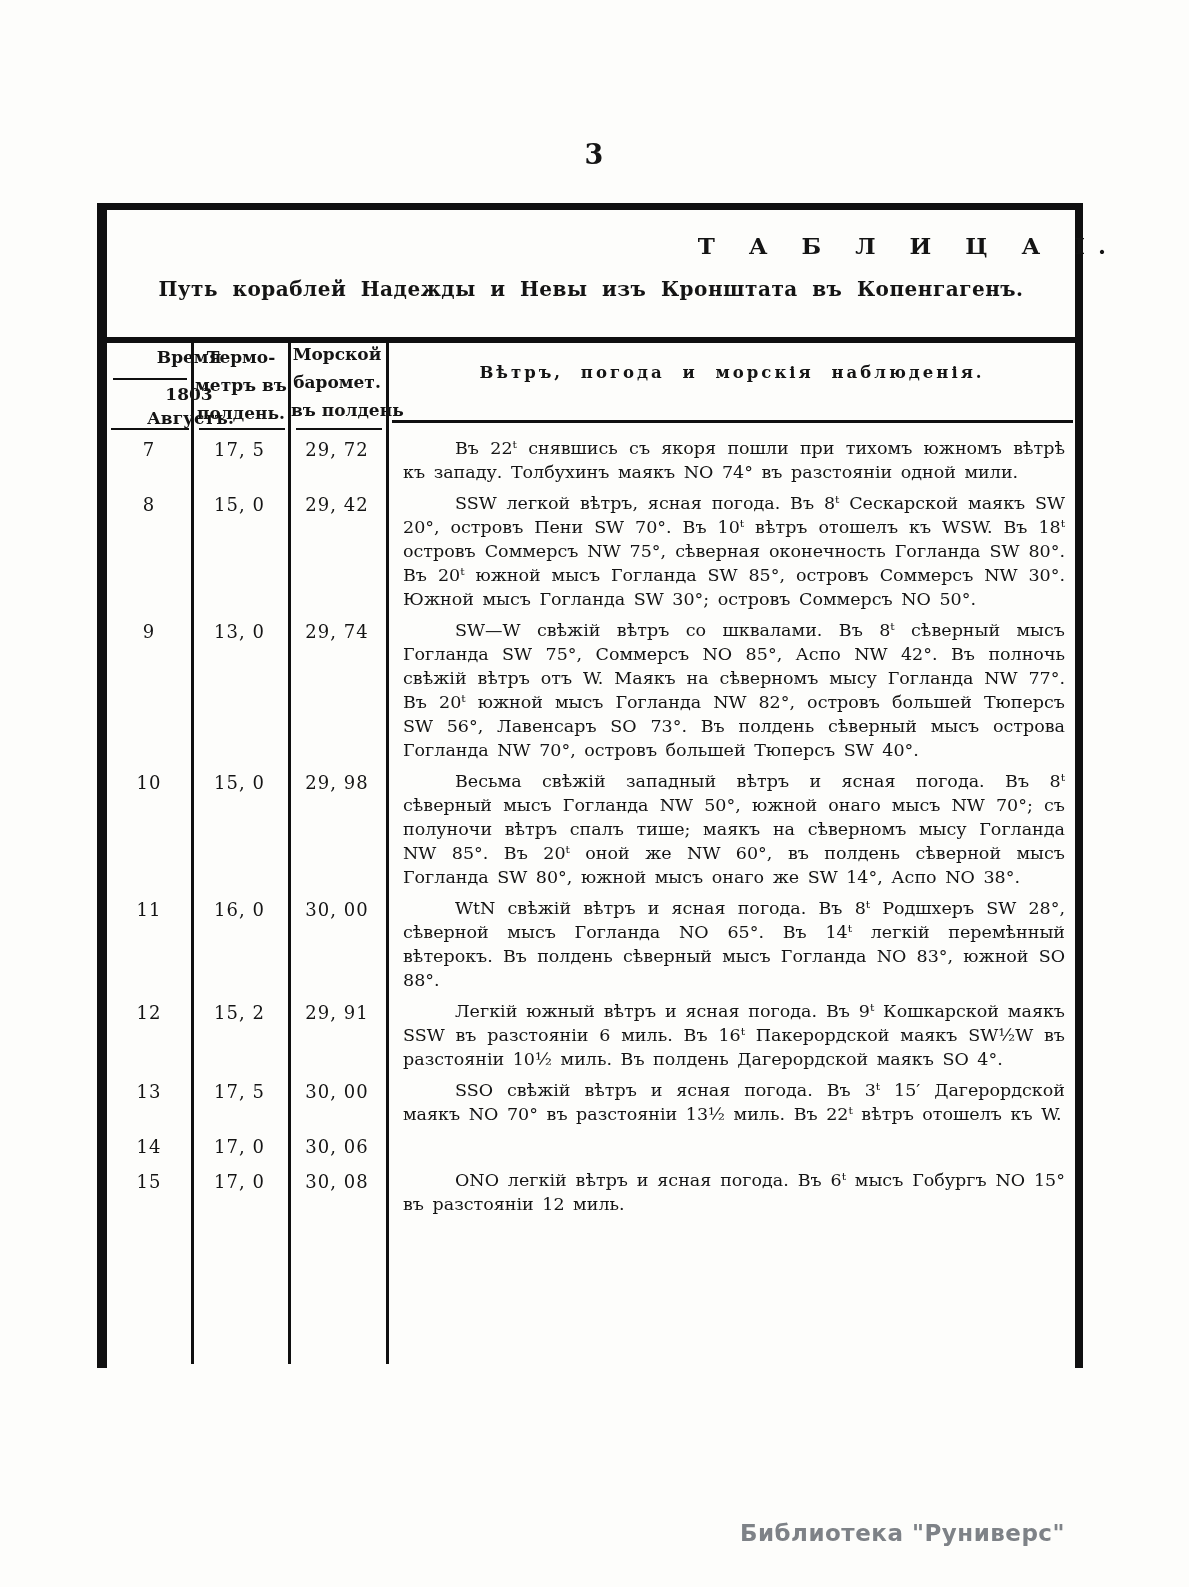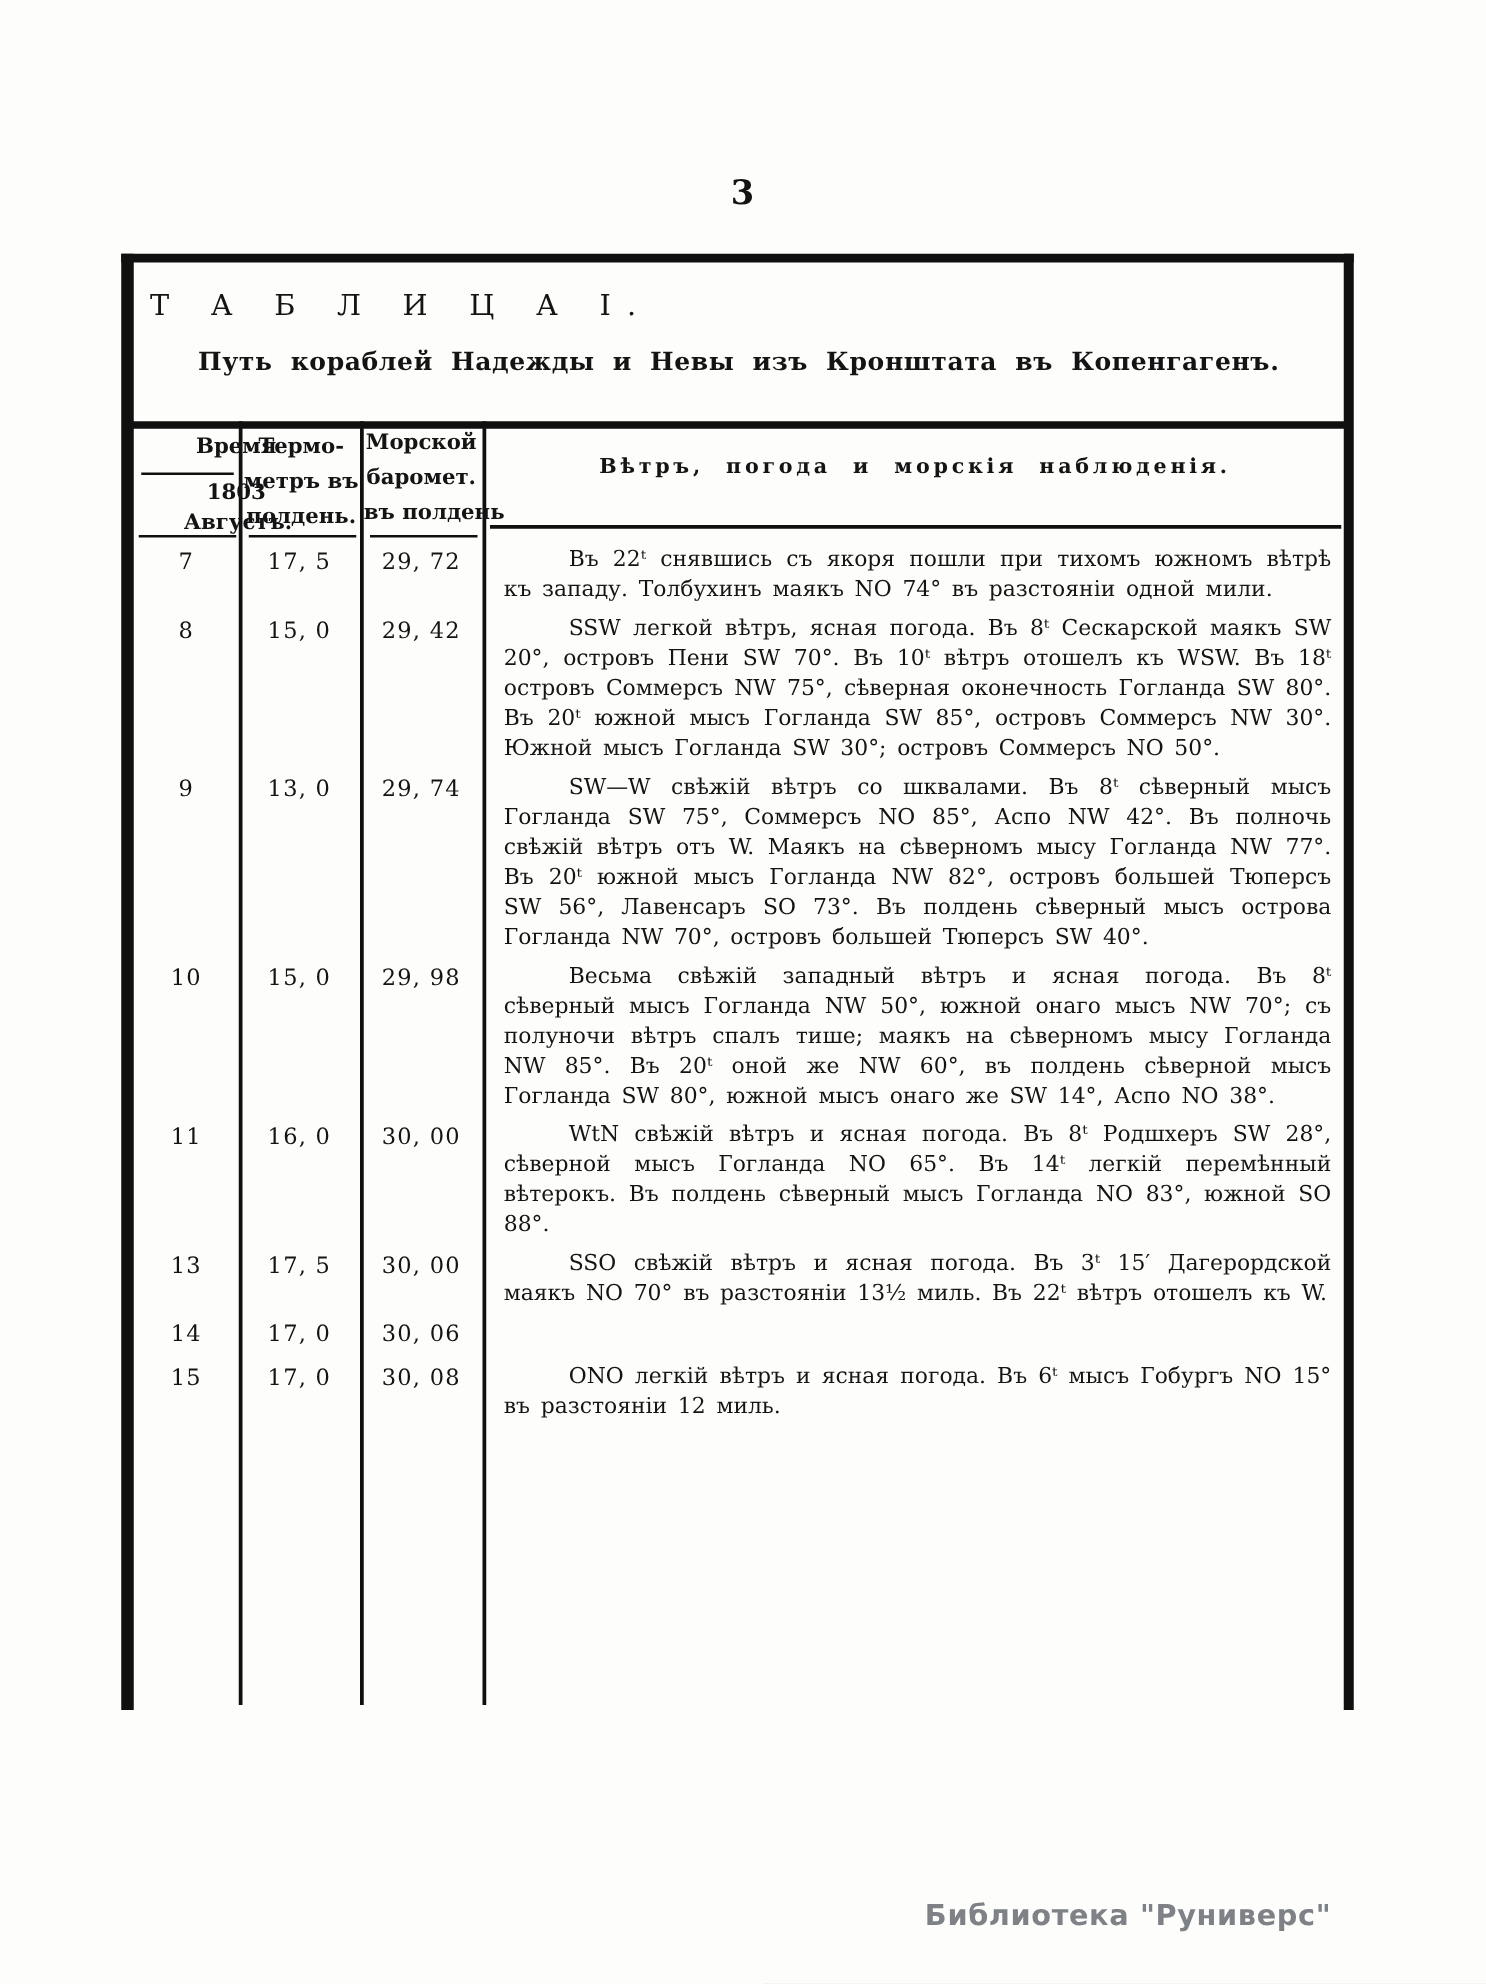--- a/index.html
+++ b/index.html
@@ -11,22 +11,22 @@
   .page-number {
     position:absolute; top:139px; left:0; width:1189px; text-align:center;
     font-size:27px; font-weight:bold; letter-spacing:1px;
   }
   
   .frame {
     position:absolute; left:97px; top:203px; width:968px; height:1158px;
     border-top:7px solid #101010; border-left:10px solid #101010; border-right:8px solid #101010;
   }
   .tbl-title {
-    position:absolute; top:22px; left:0; width:100%; text-align:left;
-    font-size:23px; font-weight:normal; letter-spacing:13px; text-indent:13px; white-space:nowrap;
+    position:absolute; top:22px; left:0; width:100%; text-align:right;
+    font-size:23px; font-weight:bold; letter-spacing:13px; text-indent:13px; white-space:nowrap;padding-left:44px;
   }
   .tbl-subtitle {
     position:absolute; top:67px; left:0; width:100%; text-align:center;
     font-size:20px; font-weight:bold; word-spacing:7px; letter-spacing:0.5px; white-space:nowrap;
   }
   .rule { position:absolute; background:#101010; }
   .rule-header-top { top:127px; left:-3px; right:-3px; height:6px; }
   .vline { position:absolute; top:127px; bottom:4px; width:3px; background:#101010; }
   .vline-1 { left:84px; } .vline-2 { left:181px; } .vline-3 { left:279px; }
   .hdr { position:absolute; font-size:17px; font-weight:bold; text-align:center; white-space:nowrap; }
@@ -123,20 +123,26 @@
         <div class="cell-obs">Весьма свѣжій западный вѣтръ и ясная погода. Въ 8ᵗ сѣверный мысъ Гогланда NW 50°, южной онаго мысъ NW 70°; съ полуночи вѣтръ спалъ тише; маякъ на сѣверномъ мысу Гогланда NW 85°. Въ 20ᵗ оной же NW 60°, въ полдень сѣверной мысъ Гогланда SW 80°, южной мысъ онаго же SW 14°, Аспо NO 38°.</div>
       </div>
 
       <div class="row">
         <div class="cell-num">11</div>
         <div class="cell-num">16, 0</div>
         <div class="cell-num">30, 00</div>
         <div class="cell-obs">WtN свѣжій вѣтръ и ясная погода. Въ 8ᵗ Родшхеръ SW 28°, сѣверной мысъ Гогланда NO 65°. Въ 14ᵗ легкій перемѣнный вѣтерокъ. Въ полдень сѣверный мысъ Гогланда NO 83°, южной SO 88°.</div>
       </div>
 
+      <div class="row">
+        <div class="cell-num">12</div>
+        <div class="cell-num">15, 2</div>
+        <div class="cell-num">29, 91</div>
+        <div class="cell-obs">Легкій южный вѣтръ и ясная погода. Въ 9ᵗ Кошкарской маякъ SSW въ разстояніи 6 миль. Въ 16ᵗ Пакерордской маякъ SW½W въ разстояніи 10½ миль. Въ полдень Дагерордской маякъ SO 4°.</div>
+      </div>
 
       <div class="row">
         <div class="cell-num">13</div>
         <div class="cell-num">17, 5</div>
         <div class="cell-num">30, 00</div>
         <div class="cell-obs">SSO свѣжій вѣтръ и ясная погода. Въ 3ᵗ 15′ Дагерордской маякъ NO 70° въ разстояніи 13½ миль. Въ 22ᵗ вѣтръ отошелъ къ W.</div>
       </div>
 
       <div class="row">
         <div class="cell-num">14</div>

